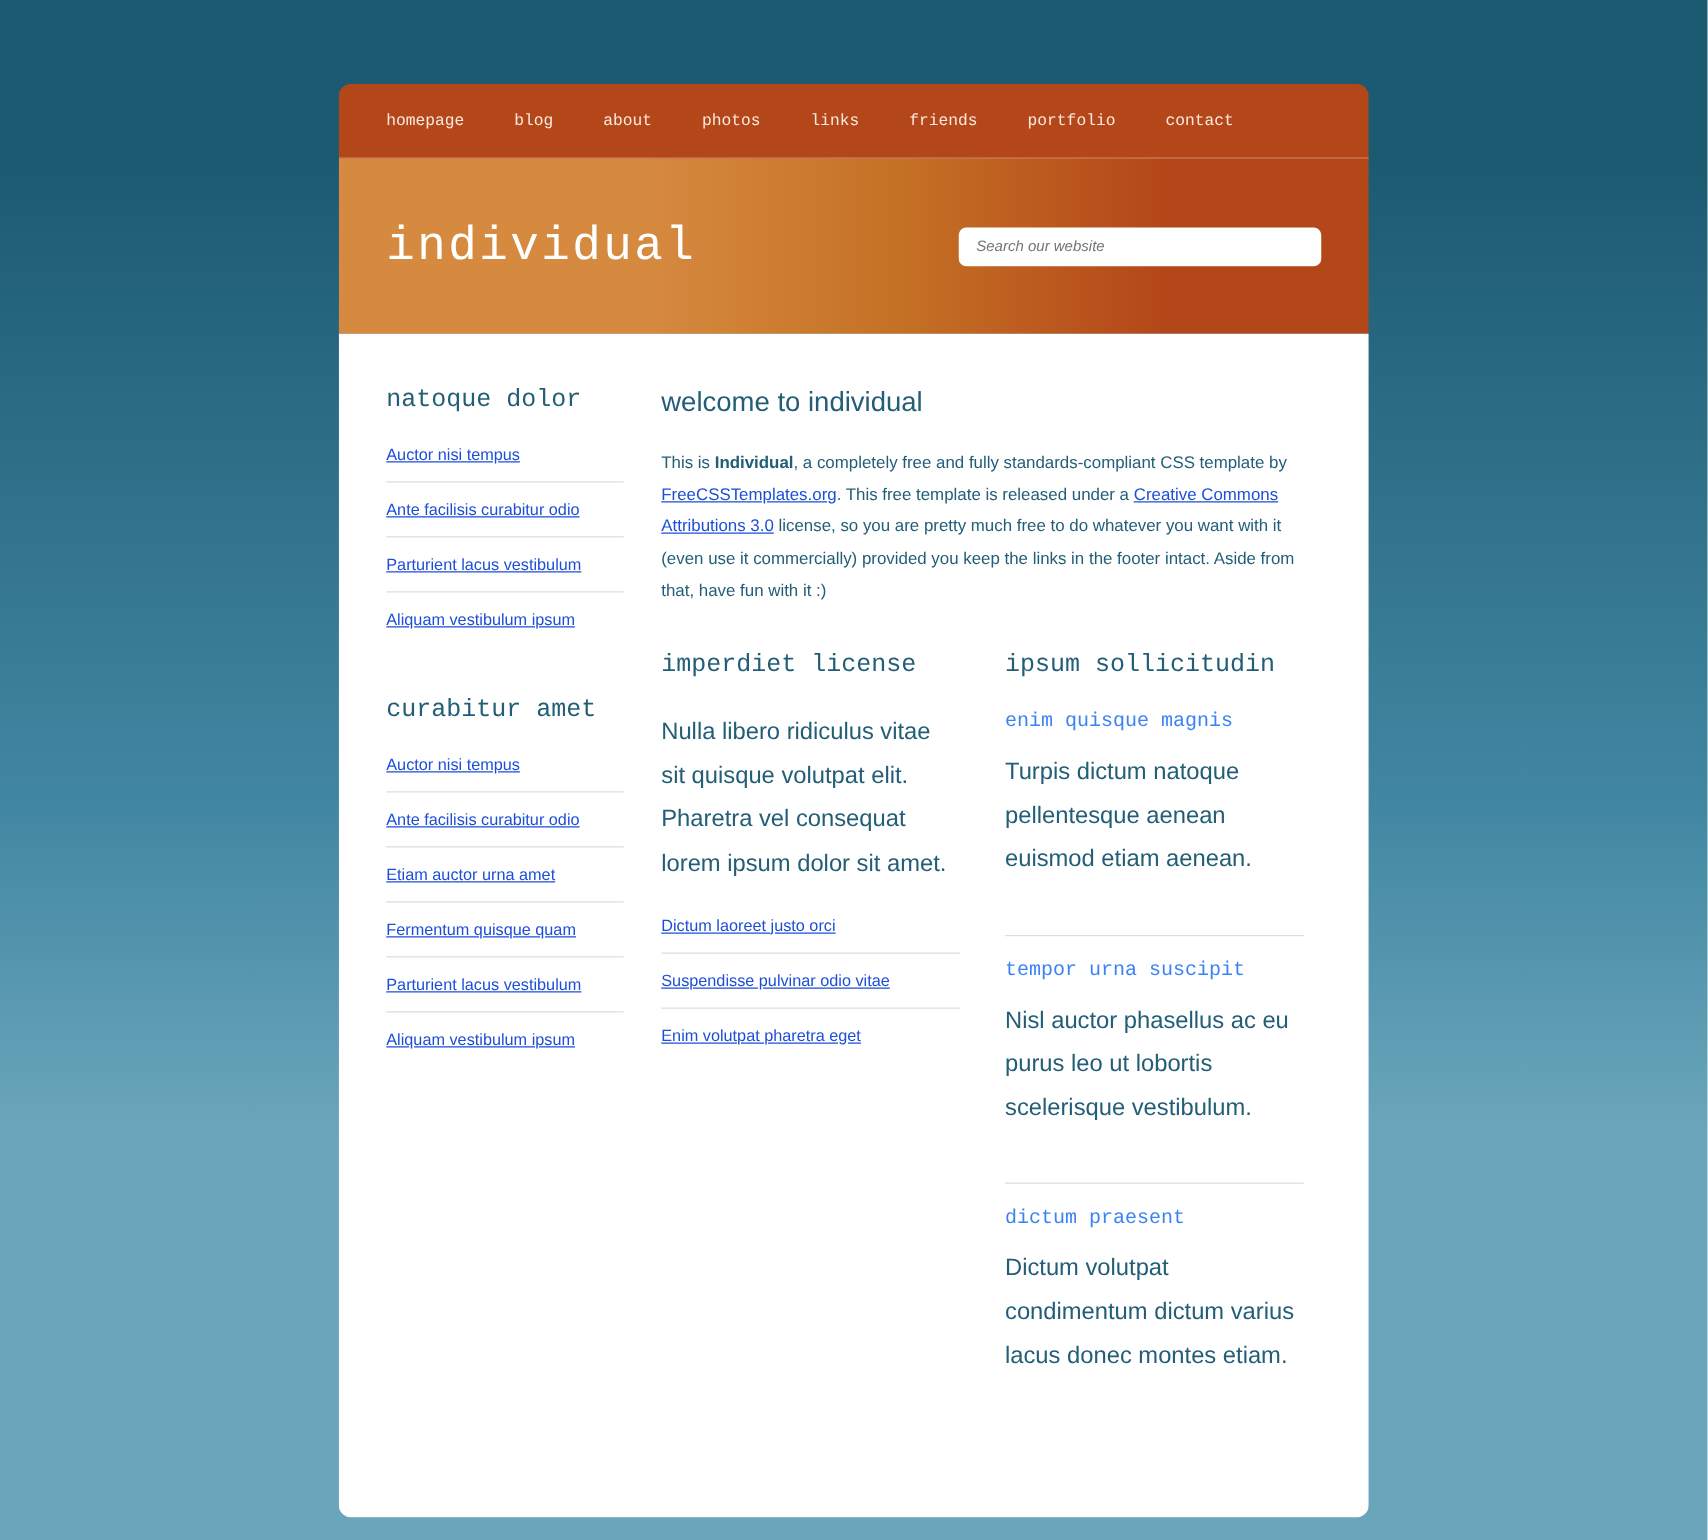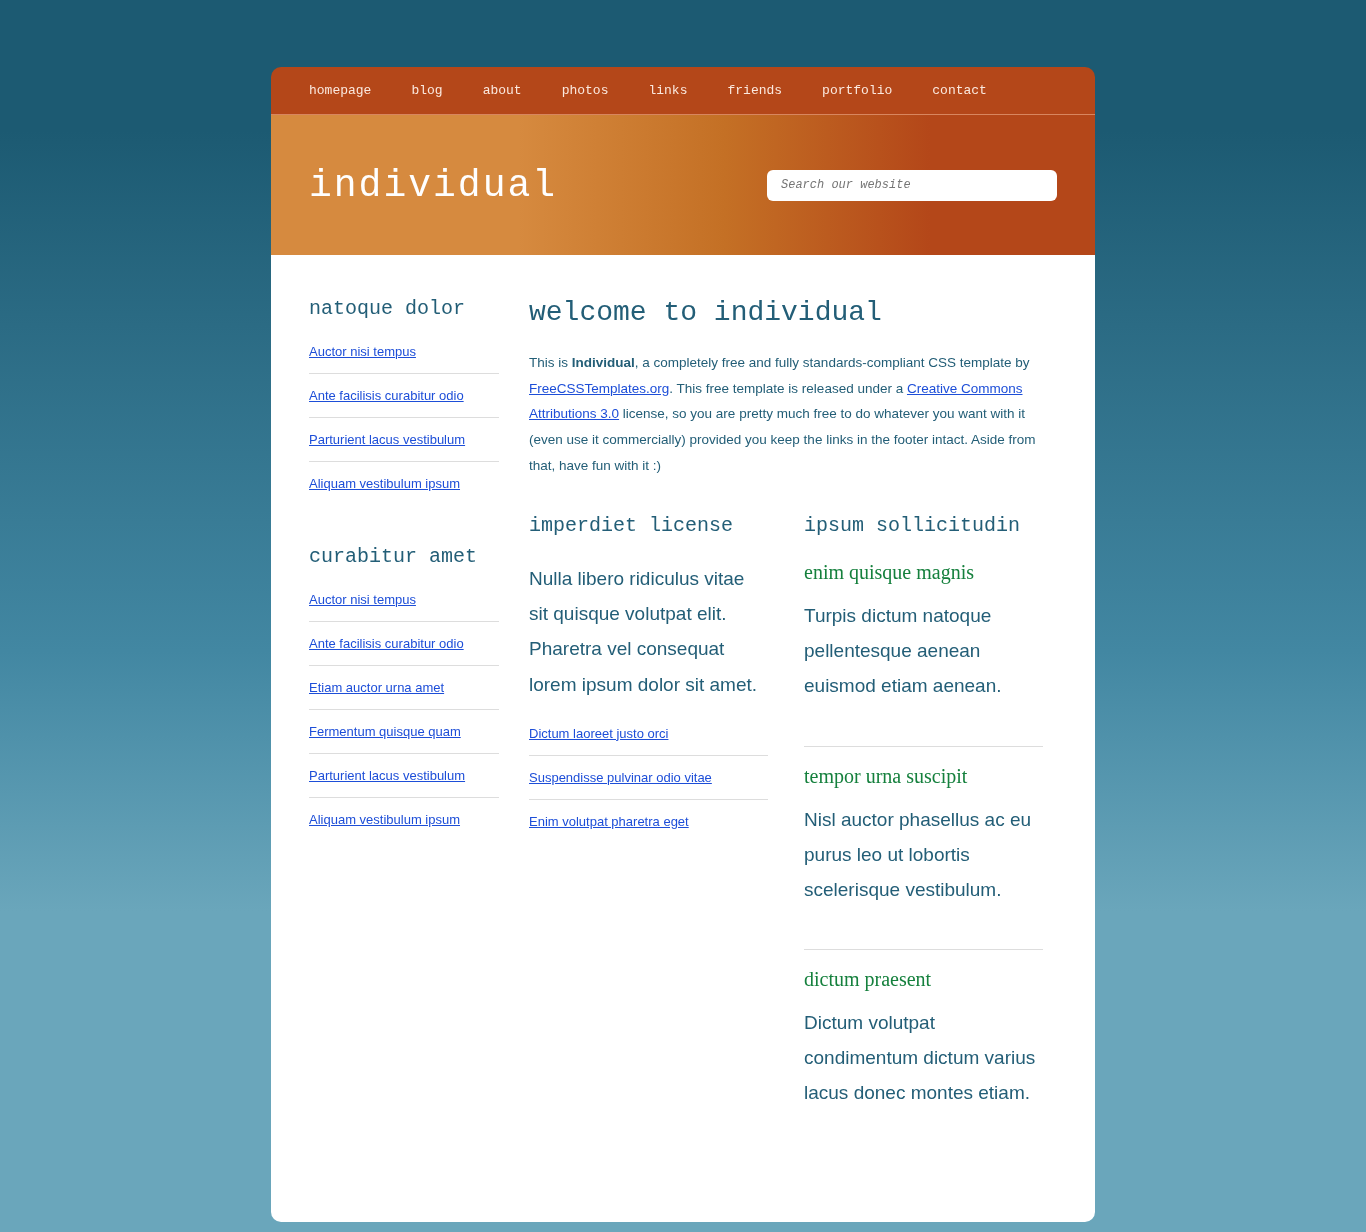--- a/index.html
+++ b/index.html
@@ -12,21 +12,21 @@
   .page {
     width:824px;
     margin:0 auto;
     border-radius:10px 10px 10px 10px;
     overflow:hidden;
   }
   
   .navbar {
     background:#b44719;
     padding:0 38px;
-    height:48px;
+    height:60px;
     display:flex;
     align-items:center;
     gap:40px;
     border-bottom:1px solid #d8865f;
   }
   .navbar a {
     color:#fbe9df;
     font-family: "Courier New", Courier, monospace;
     font-size:13px;
     text-decoration:none;
@@ -53,21 +53,21 @@
   }
   .searchwrap input {
     width:100%;
     height:31px;
     border-radius:6px;
     border:none;
     padding:0 14px;
     font-style:italic;
     font-size:12px;
     color:#888;
-    font-family: Liberation Mono, monospace;
+    font-family: Liberation Sans, sans-serif;
     outline:none;
   }
   
   .content {
     background:#ffffff;
     padding:42px 52px 70px 38px;
     display:flex;
     gap:30px;
   }
   .sidebar { flex:0 0 190px; }
@@ -86,23 +86,23 @@
     font-size:13px;
   }
   .linklist li:first-child { padding-top:0; }
   .linklist li:last-child { border-bottom:none; }
   .linklist a, .main a {
     color:#1d4ed8;
     text-decoration:underline;
     cursor:pointer;
   }
   .main-title {
-    font-family:Liberation Mono, monospace;
-    font-weight:400;
-    font-size:28px;
+    font-family:Liberation Sans, sans-serif;
+    font-weight:400;
+    font-size:22px;
     color:#235e77;
     margin-bottom:22px;
   }
   .lead {
     color:#235e77;
     font-size:13.5px;
     line-height:1.9;
     margin-bottom:36px;
   }
   .lead b { font-weight:700; }
@@ -118,24 +118,24 @@
     color:#235e77;
     margin-bottom:24px;
   }
   .col p {
     color:#235e77;
     font-size:19px;
     line-height:1.85;
     margin-bottom:24px;
   }
   .col h4 {
-    font-family:Liberation Serif, serif;
-    font-weight:400;
-    font-size:20px;
-    color:#15803d;
+    font-family:Liberation Mono, monospace;
+    font-weight:400;
+    font-size:16px;
+    color:#3b82f6;
     margin-bottom:14px;
   }
   .col .block { border-bottom:1px solid #ddd; padding:18px 0; }
   .col .block:first-of-type{ padding-top:0;}
   .col .block:last-of-type{ border-bottom:none;}
 </style>
 </head>
 <body>
 
 <div class="page">

